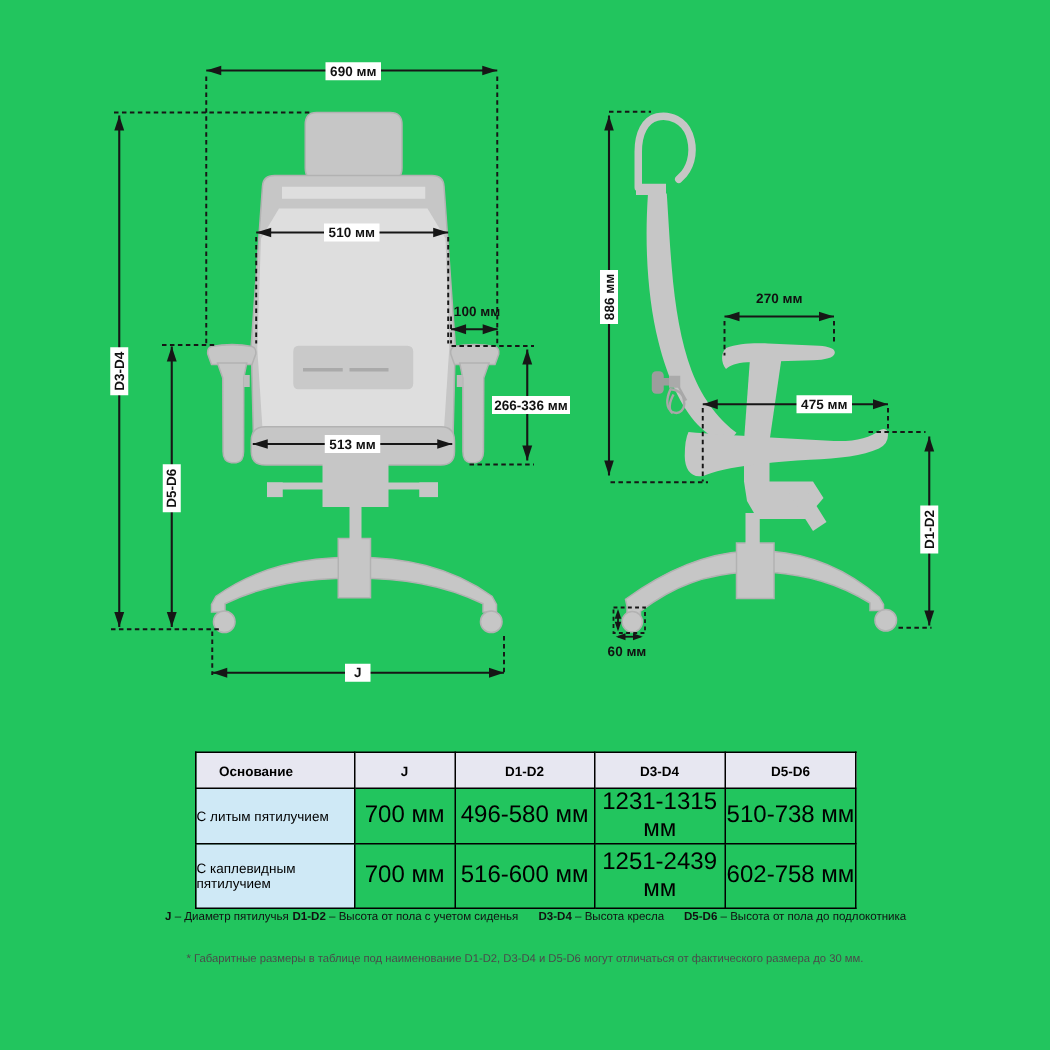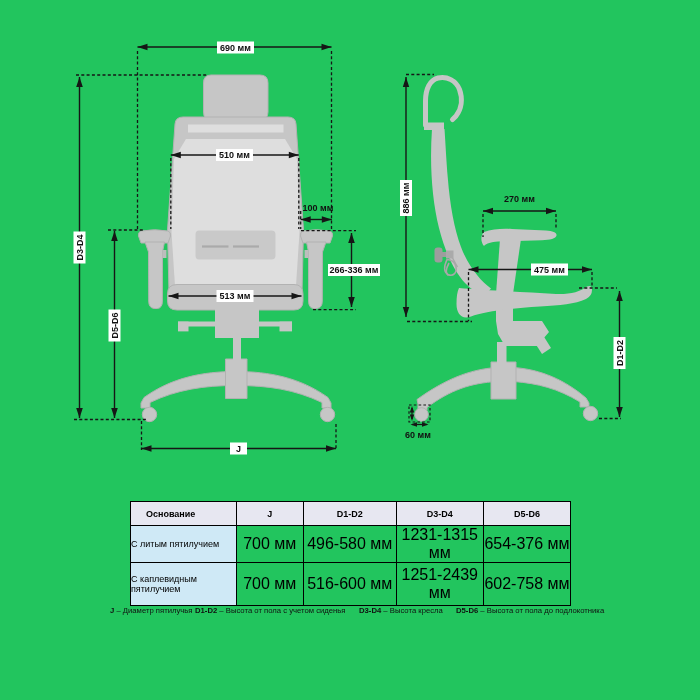--- a/index.html
+++ b/index.html
@@ -165,29 +165,30 @@
           <th>J</th>
           <th>D1-D2</th>
           <th>D3-D4</th>
           <th>D5-D6</th>
         </tr>
   <tr style="height:29px">
           <td class="nm">С литым пятилучием</td>
           <td>700 мм</td>
           <td>496-580 мм</td>
           <td>1231-1315 мм</td>
-          <td>654-376 мм</td>
+          <td>510-738 мм</td>
         </tr>
   <tr style="height:43px">
           <td class="nm">С каплевидным<br>пятилучием</td>
           <td>700 мм</td>
           <td>516-600 мм</td>
           <td>1251-2439 мм</td>
           <td>602-758 мм</td>
         </tr>
 </tbody>
     </table>
 <div class="legend">
   <span style="left:110px"><b>J</b> – Диаметр пятилучья</span>
   <span style="left:195px"><b>D1-D2</b> – Высота от пола с учетом сиденья</span>
   <span style="left:359px"><b>D3-D4</b> – Высота кресла</span>
   <span style="left:456px"><b>D5-D6</b> – Высота от пола до подлокотника</span>
 </div>
+<div class="fnote" style="top:633.5px">* Габаритные размеры в таблице под наименование D1-D2, D3-D4 и D5-D6 могут отличаться от фактического размера до 30 мм.</div>
 </div>
 </body></html>

